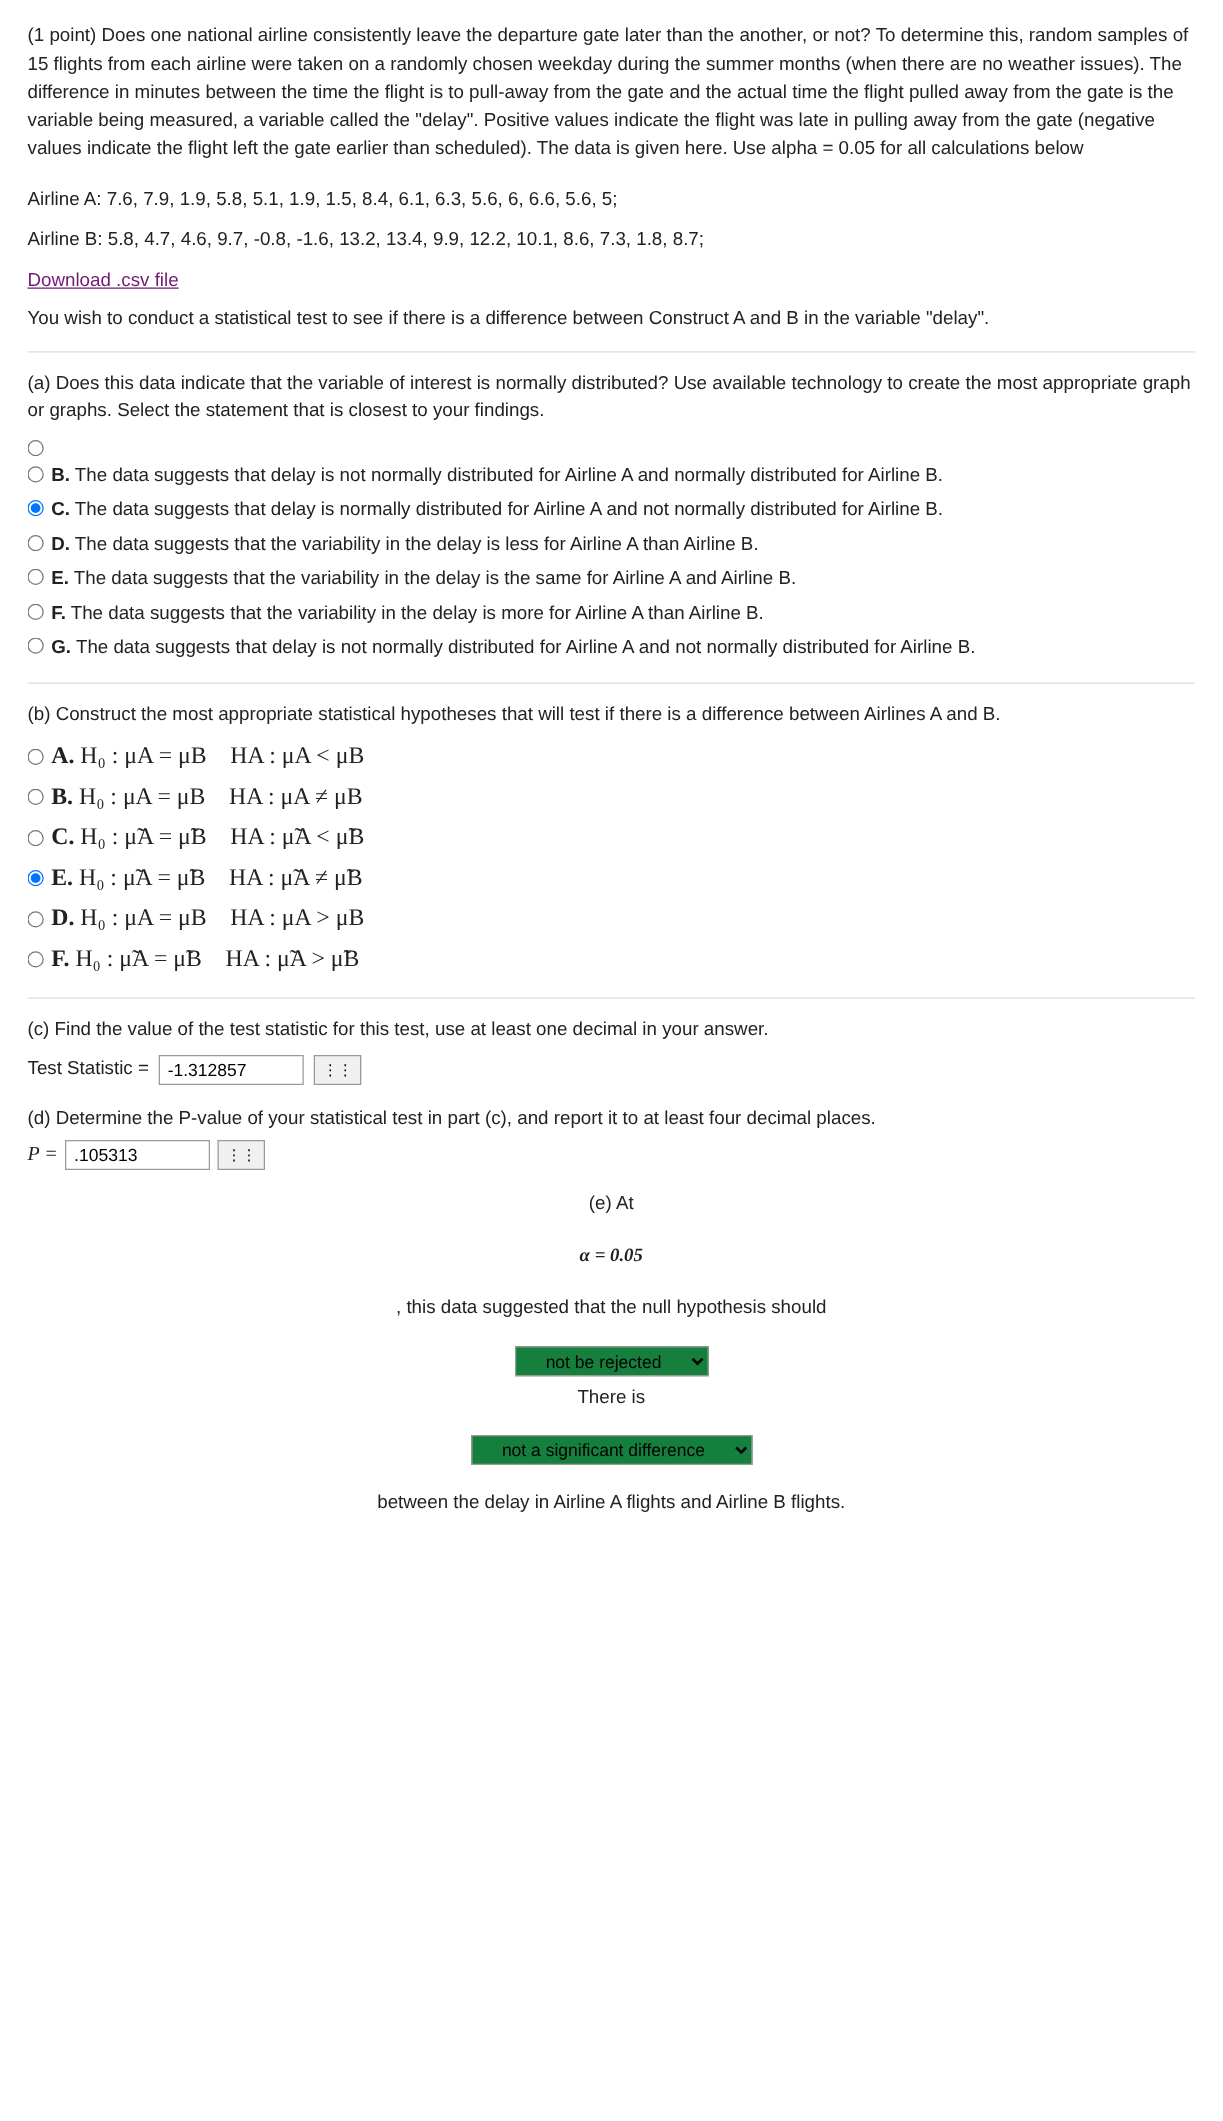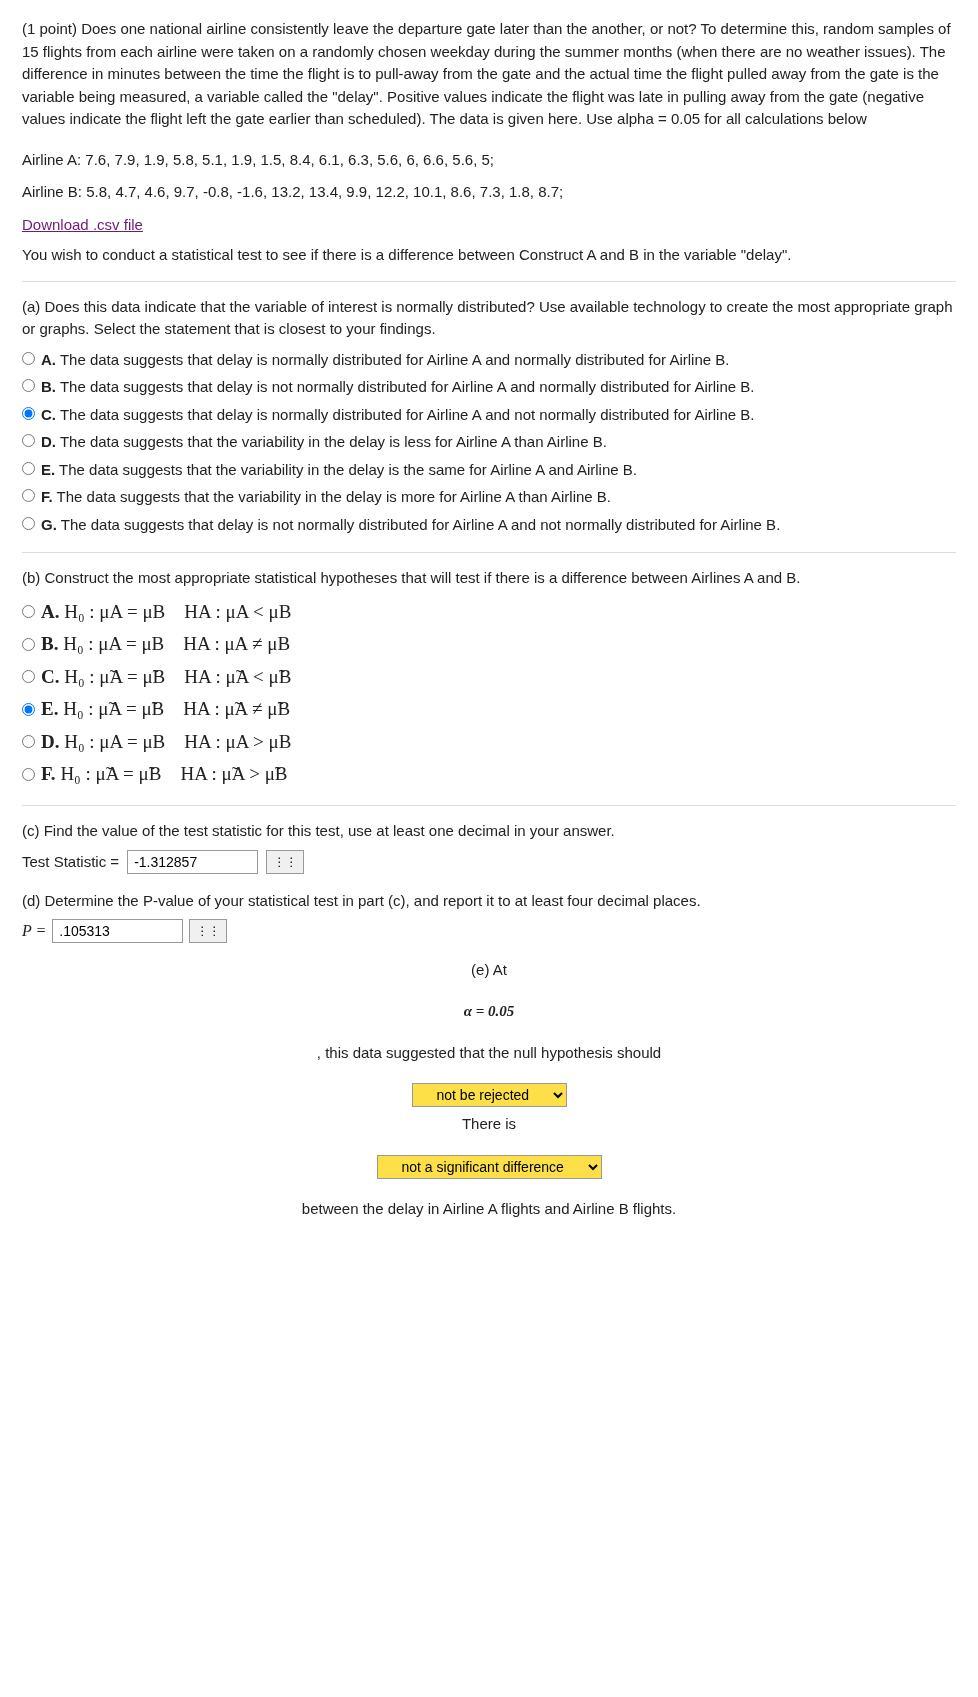--- a/index.html
+++ b/index.html
@@ -21,34 +21,34 @@
     .radio-option input[type="radio"] { margin-top: 3px; flex-shrink: 0; }
     .hypotheses-section { margin: 8px 0; }
     .hyp-option { display: flex; align-items: center; margin: 4px 0; gap: 6px; }
     .hyp-option input[type="radio"] { flex-shrink: 0; }
     .hyp-text { font-family: "Times New Roman", serif; font-size: 19px; }
     .input-row { display: flex; align-items: center; gap: 8px; margin: 6px 0; }
     .text-input {
       border: 1px solid #999;
       padding: 3px 6px;
       font-size: 14px;
-      width: 131px;
+      width: 116px;
     }
     .grid-btn {
       border: 1px solid #999;
       background: #f0f0f0;
       padding: 4px 6px;
       cursor: pointer;
       font-size: 12px;
     }
     .select-inline {
       border: 1px solid #999;
       padding: 2px 20px;
       font-size: 14px;
-      background: #fde047;
+      background: #15803d;
     }
     .p-row { display: flex; align-items: center; gap: 6px; margin: 6px 0; }
     .conclusion-row { display: flex; align-items: center; flex-wrap: wrap; gap: 19px; margin: 4px 0; flex-direction: column; }
     hr { border: none; border-top: 1px solid #ddd; margin: 14px 0; }
     .sub-section { margin-bottom: 16px; }
   </style>
 </head>
 <body>
 
 <div class="section">
@@ -62,21 +62,20 @@
   <p style="margin-top:8px;">You wish to conduct a statistical test to see if there is a difference between Construct A and B in the variable "delay".</p>
 </div>
 
 <hr>
 
 <div class="sub-section">
   <p style="margin-bottom:8px;">(a) Does this data indicate that the variable of interest is normally distributed? Use available technology to create the most appropriate graph or graphs. Select the statement that is closest to your findings.</p>
   <div class="radio-group" id="part-a-options">
       <div class="radio-option">
         <input type="radio" name="part-a" style="">
-        <span><strong>A.</strong> The data suggests that delay is normally distributed for Airline A and normally distributed for Airline B.</span>
       </div>
       <div class="radio-option">
         <input type="radio" name="part-a" style="">
         <span><strong>B.</strong> The data suggests that delay is not normally distributed for Airline A and normally distributed for Airline B.</span>
       </div>
       <div class="radio-option">
         <input type="radio" name="part-a" checked="" style="">
         <span><strong>C.</strong> The data suggests that delay is normally distributed for Airline A and not normally distributed for Airline B.</span>
       </div>
       <div class="radio-option">

